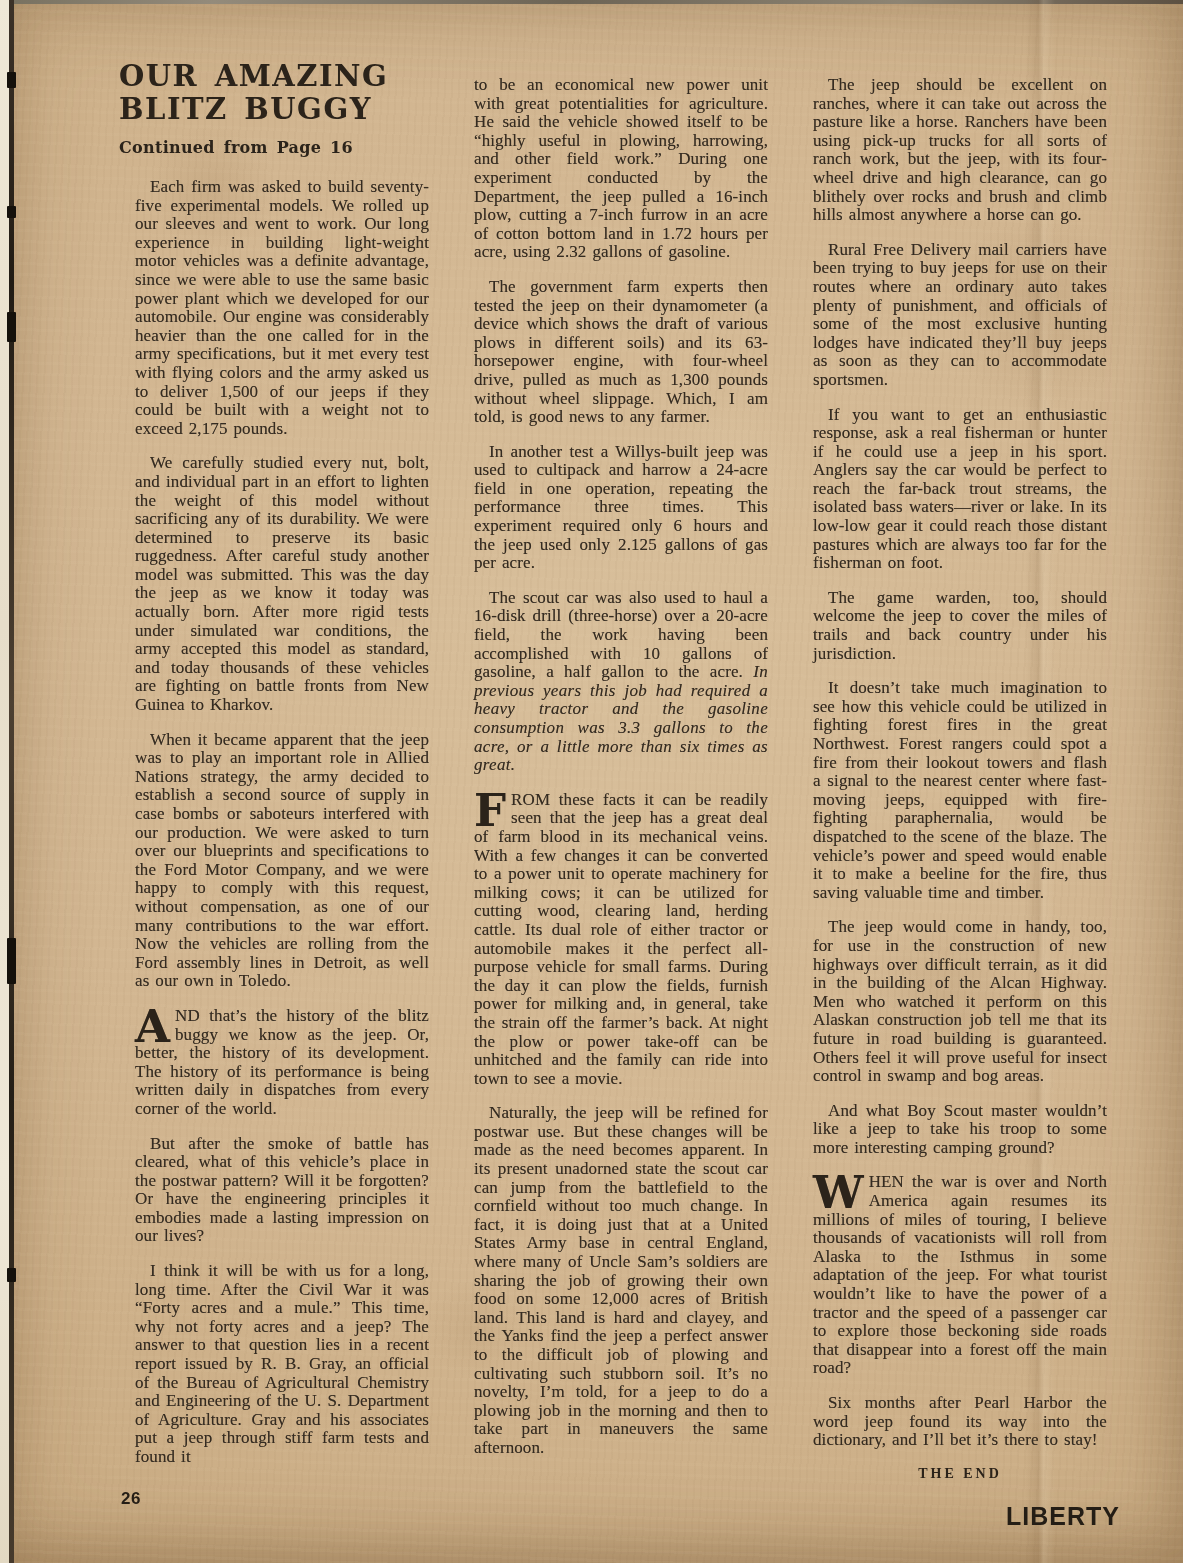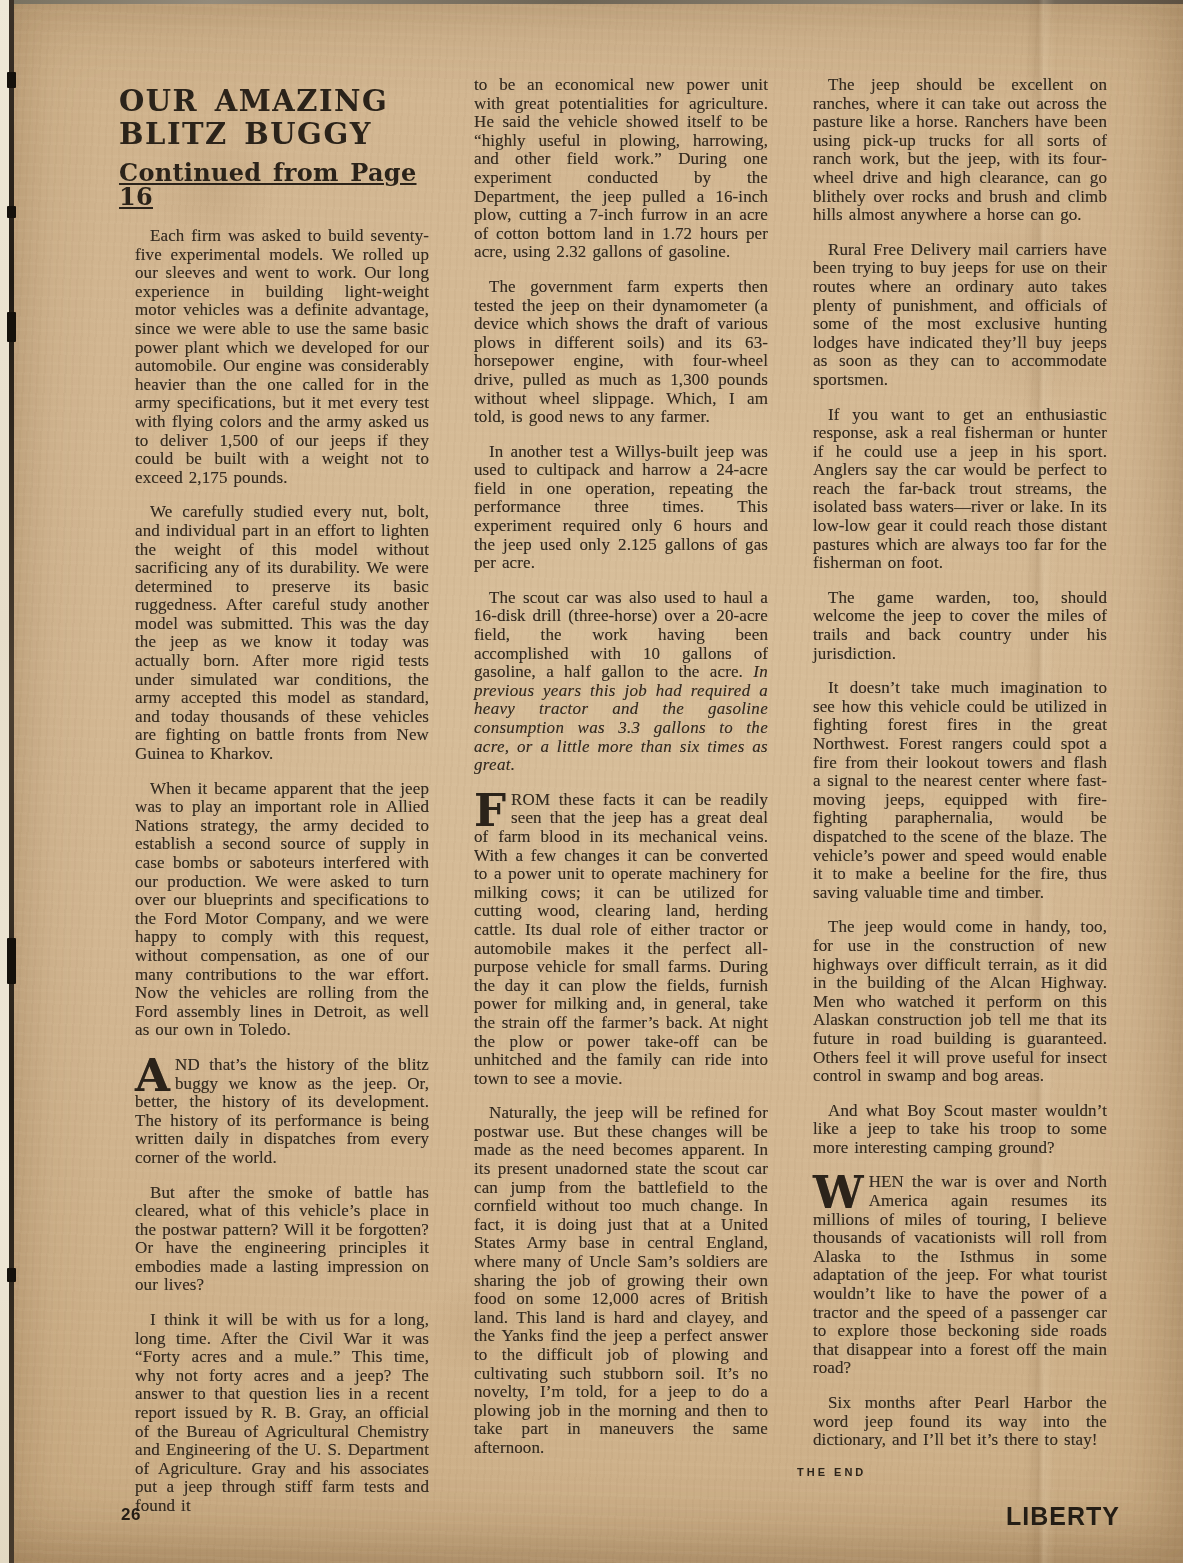--- a/index.html
+++ b/index.html
@@ -44,57 +44,57 @@
   .m5{top:1268px;height:14px;}
 
   .content{
     position:relative;
     display:flex;gap:13px;
     padding:60px 60px 0 119px;
     box-sizing:border-box;
   }
   .col{width:326px;flex:0 0 326px;}
 
-  .article-header{margin-top:25px;margin-bottom:18px;}
+  .article-header{margin-bottom:18px;}
   .title{
     font-family:"DejaVu Serif","Liberation Serif",serif;
     font-weight:700;font-size:29px;line-height:33px;
     letter-spacing:1.5px;word-spacing:5px;color:#2b231a;margin:0;
   }
   .continued{
     font-family:"DejaVu Serif","Liberation Serif",serif;
-    font-weight:700;font-size:24px;line-height:24px;
-    letter-spacing:.3px;word-spacing:3px;color:#2b231a;margin:10px 0 0 0;text-decoration:underline;
+    font-weight:700;font-size:16px;line-height:24px;
+    letter-spacing:.3px;word-spacing:3px;color:#2b231a;margin:10px 0 0 0;
   }
 
   .body-text p{
     margin:16px;
     font-size:17px;line-height:18.6px;
     text-align:justify;text-indent:15px;
     word-spacing:1.6px;letter-spacing:.1px;
     text-shadow:0 0 .4px rgba(52,43,33,.45);
   }
   .body-text p.noindent{text-indent:0;}
   .body-text p.has-drop{margin-top:14px;}
   .body-text em{letter-spacing:.3px;}
   .dropcap{
     float:left;
     font-family:"DejaVu Serif","Liberation Serif",serif;
     font-weight:700;
     font-size:45px;line-height:34px;
     padding:3px 5px 0 0;color:#2b231a;
   }
   .the-end{
-    text-align:left;
-    font-weight:700;font-size:11px;letter-spacing:3px;
+    text-align:center;
+    font-weight:700;font-size:14px;letter-spacing:3px;
     color:#2b231a;margin-top:10px;
-    font-family:Liberation Sans, sans-serif;
+    font-family:Liberation Serif, serif;
   }
   .page-num{
-    position:absolute;left:121px;bottom:38px;
+    position:absolute;left:121px;bottom:54px;
     font-family:"Liberation Sans","DejaVu Sans",sans-serif;
     font-weight:700;font-size:17px;color:#241d15;letter-spacing:.5px;
   }
   .brand{
     position:absolute;right:63px;bottom:32px;
     font-family:"Liberation Sans","DejaVu Sans",sans-serif;
     font-weight:700;font-size:25px;color:#241d15;letter-spacing:1px;
     transform:scaleY(1.05);
   }
 </style>

